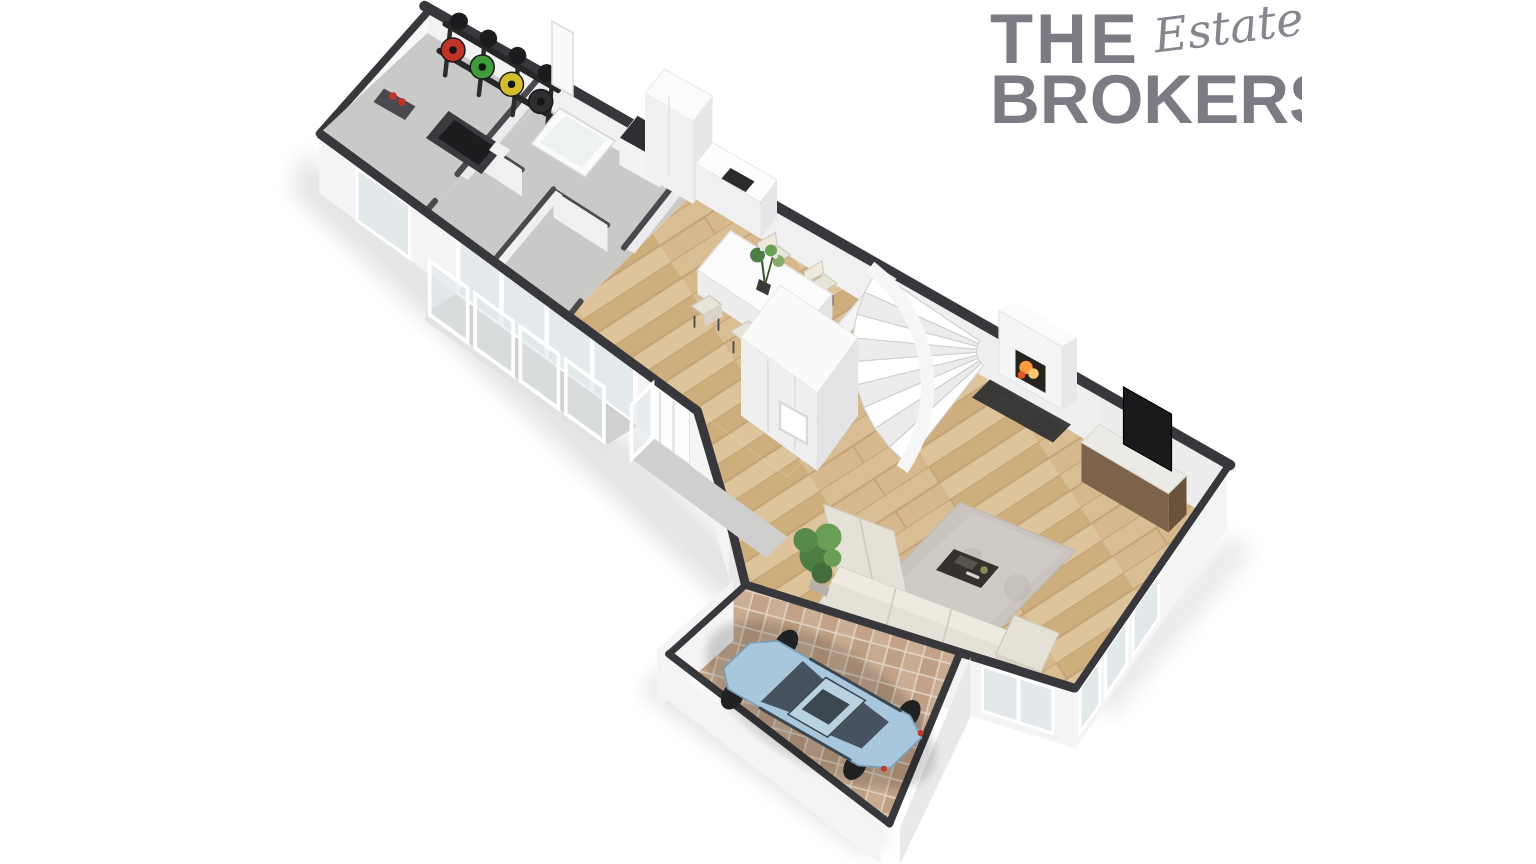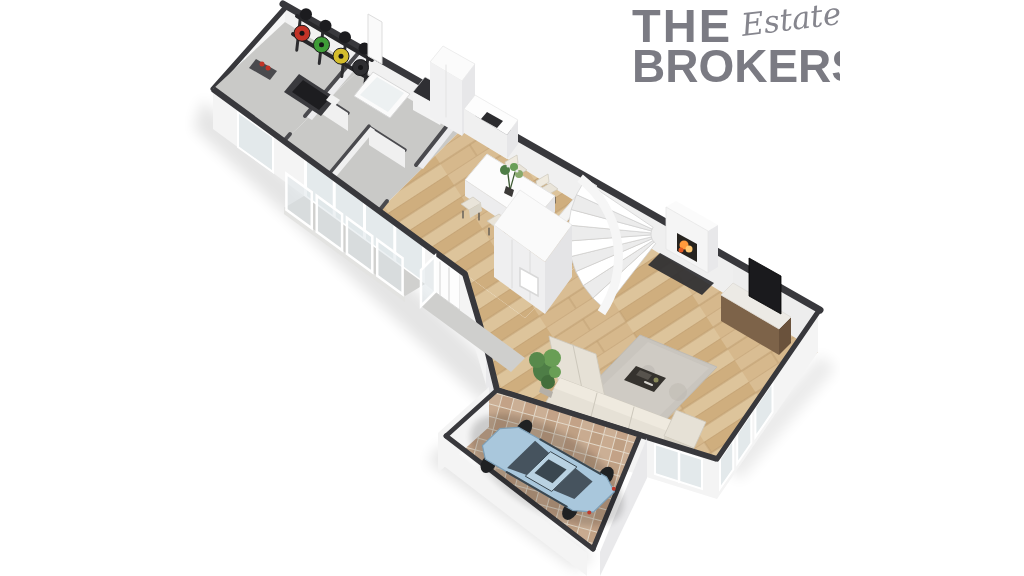--- a/index.html
+++ b/index.html
@@ -1,17 +1,17 @@
 <!DOCTYPE html>
 <html><head>
 <meta charset="utf-8">
 <style>
   html,body{margin:0;padding:0;background:#ffffff;}
   .stage{position:relative;width:840px;height:576px;background:#ffffff;overflow:hidden;
-         font-family:"Liberation Sans", sans-serif;}
+         font-family:"Liberation Sans", sans-serif;padding-left:28px;}
   svg{position:absolute;left:0;top:0;}
   .brand{position:absolute;top:2px;right:8px;width:200px;text-align:left;line-height:1;}
   .brand-row{display:flex;align-items:flex-start;}
   .brand-the{font-size:47px;font-weight:700;letter-spacing:2px;color:#7b7b83;
              font-family:"Liberation Sans",sans-serif;}
   .brand-estate{font-size:31px;font-style:italic;color:#86868e;margin-left:9px;margin-top:2px;
              font-family:"DejaVu Serif",serif;transform:rotate(-7deg);display:inline-block;}
   .brand-brokers{font-size:46px;font-weight:700;letter-spacing:0px;color:#7b7b83;margin-top:-6px;
              font-family:"Liberation Sans",sans-serif;}
 </style>

